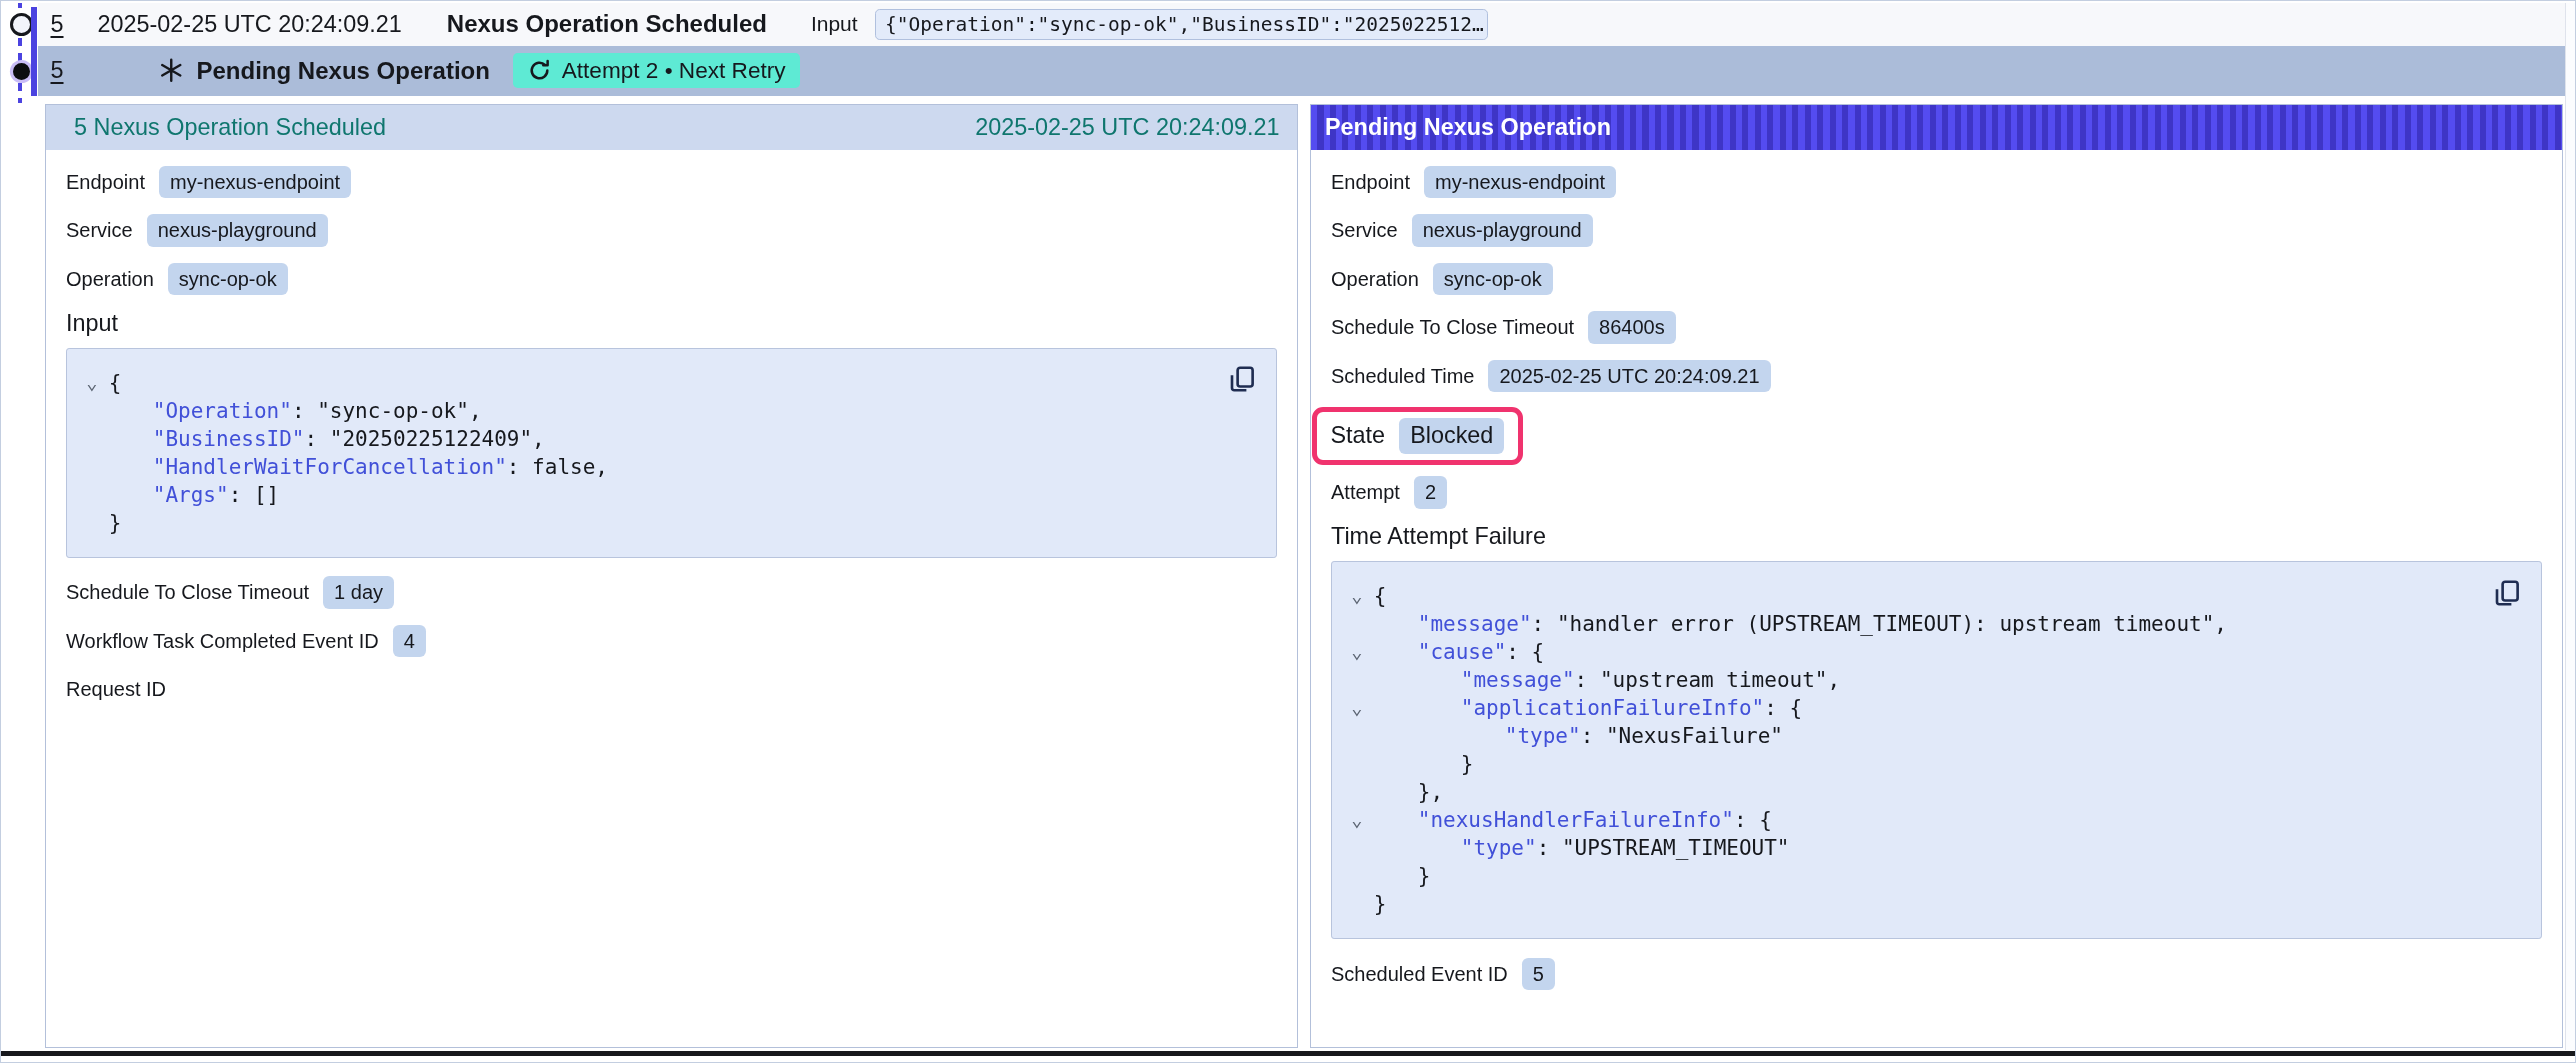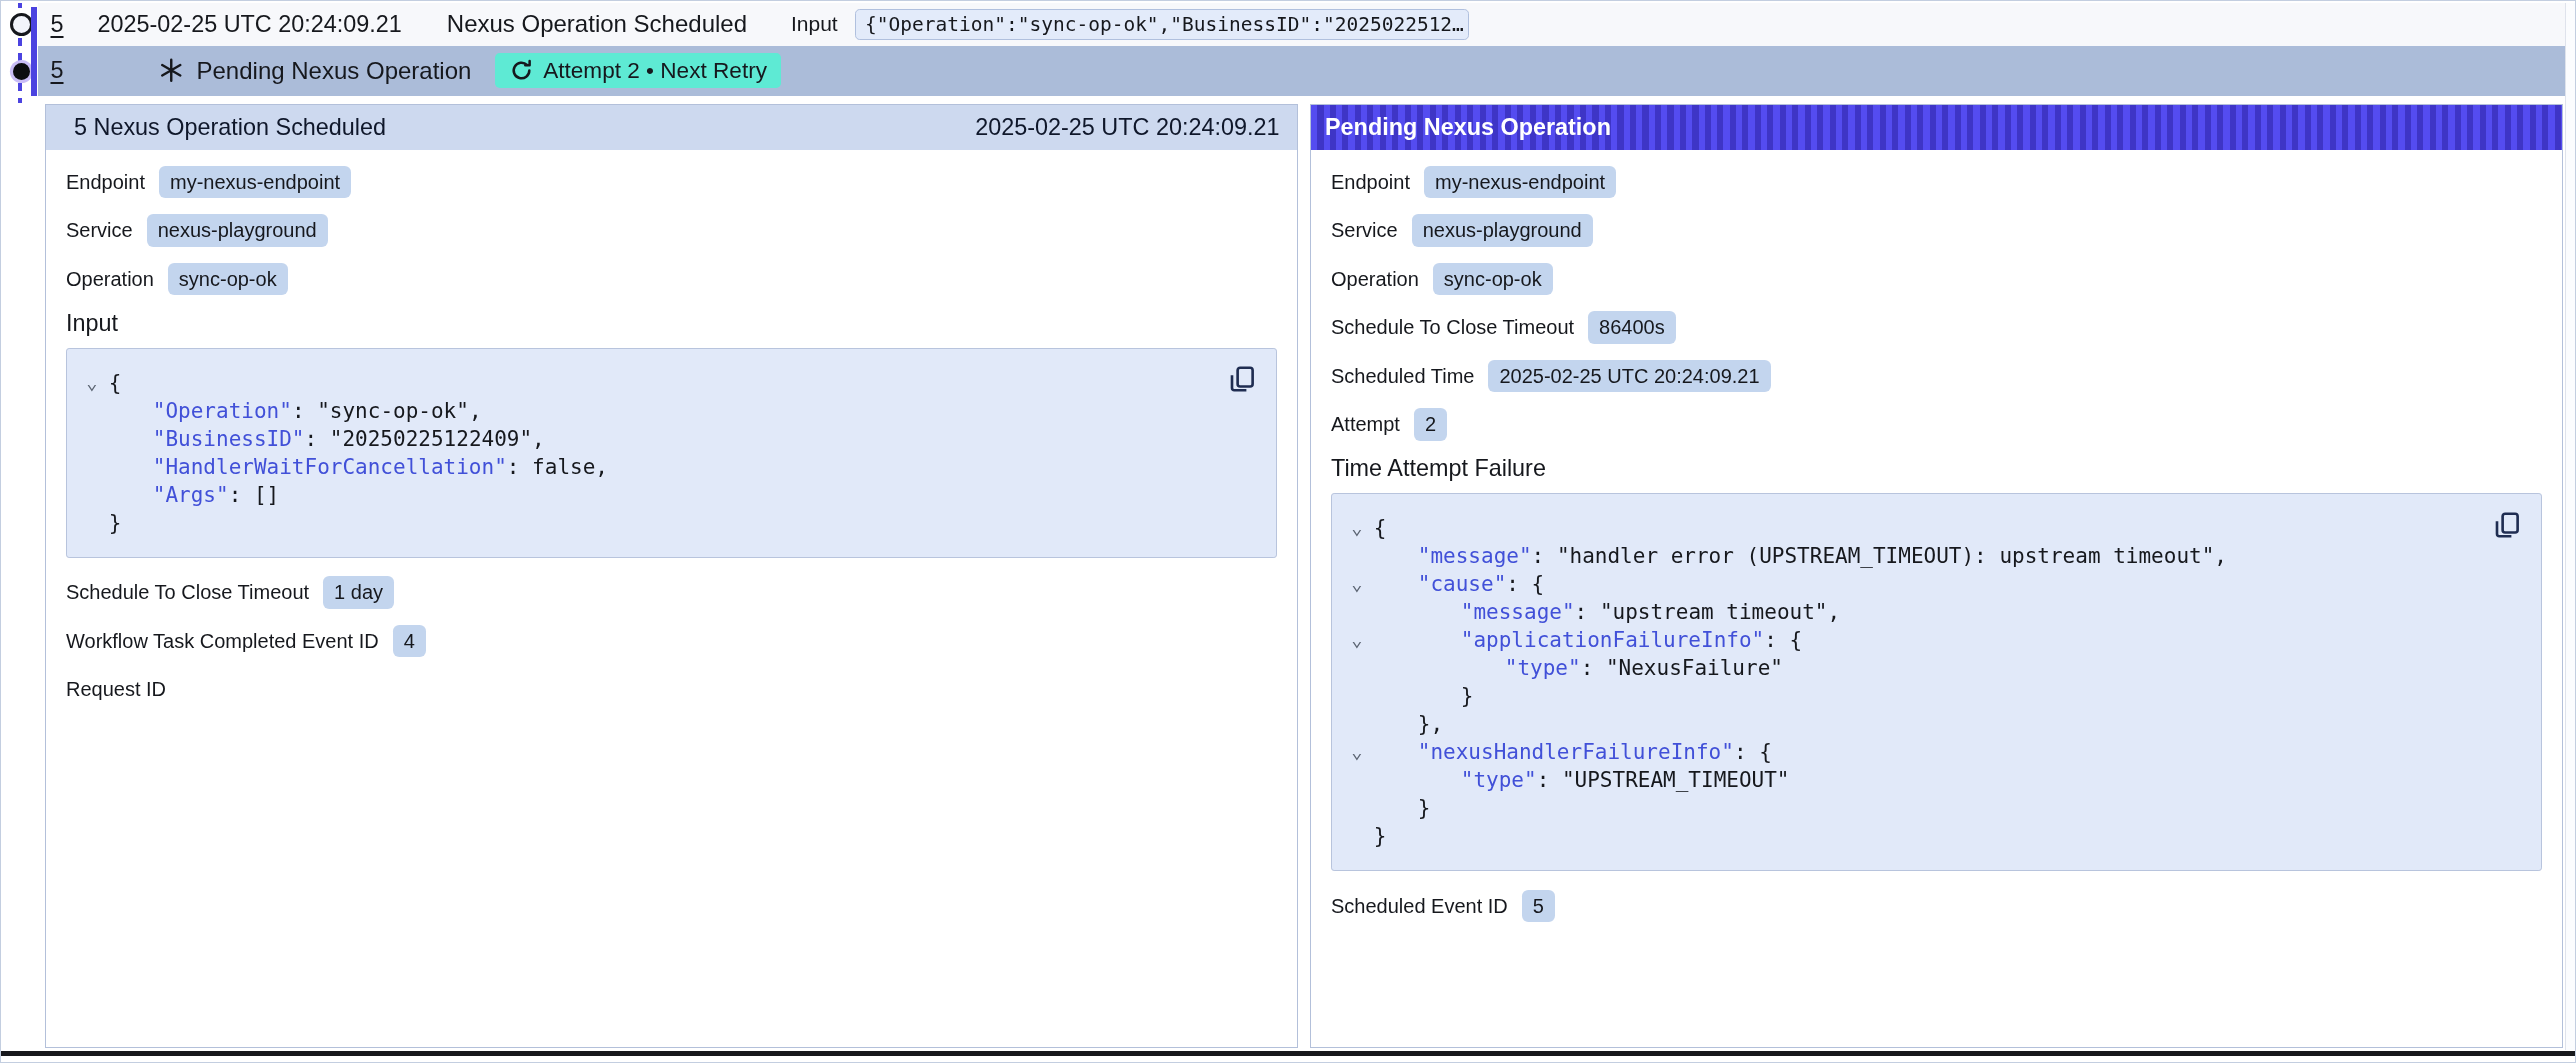--- a/index.html
+++ b/index.html
@@ -18,37 +18,37 @@
         background:#0c0d10;box-shadow:0 0 0 3.1px #c9bdf6;}
   .tl-bar{position:absolute;left:30px;top:5.5px;width:5.5px;height:89px;background:#4b43e0;}
 
   
   .rows{position:absolute;left:37px;top:1.6px;right:9.4px;}
   .evrow{display:flex;align-items:center;font-size:23.4px;}
   .evrow-1{height:43px;background:#f7f8fb;}
   .evrow-2{height:50px;background:#abbcd9;}
   .ev-id{margin-left:12.5px;text-decoration:underline;text-underline-offset:3.9px;color:#16181d;}
   .ev-time{margin-left:34px;}
-  .ev-title{font-weight:400;font-size:24px;}
+  .ev-title{font-weight:700;font-size:24px;}
   .evrow-1 .ev-title{margin-left:45px;}
   .ev-input-label{margin-left:44px;font-size:21px;}
   .ev-input-chip{margin-left:17px;font-family:"DejaVu Sans Mono",monospace;font-size:19.5px;
         background:#e3ebfa;border:1.6px solid #b0c0de;border-radius:4.7px;padding:3.1px 9.4px;
         max-width:593px;overflow:hidden;white-space:nowrap;}
   .ev-asterisk{margin-left:94px;display:flex;align-items:center;}
   .evrow-2 .ev-title{margin-left:12.5px;}
   .retry-badge{margin-left:23.4px;display:inline-flex;align-items:center;gap:9.4px;
         background:#5eead4;border-radius:4.7px;padding:4.7px 14px;font-size:22.6px;font-weight:500;}
 
   
   .panels{position:absolute;left:44px;top:103px;right:12.5px;bottom:14px;display:flex;gap:12.5px;}
   .panel{flex:1;border:1.6px solid #b3c0da;background:#fff;box-sizing:border-box;overflow:hidden;}
   .panel-header{height:45px;display:flex;align-items:center;justify-content:space-between;
         padding:0 17px;font-size:23.4px;box-sizing:border-box;}
-  .panel-header.left{background:#cdd9ef;color:#0f172a;padding-left:28px;}
+  .panel-header.left{background:#cdd9ef;color:#0f766e;padding-left:28px;}
   .panel-header.striped{background:repeating-linear-gradient(90deg,#544cf0 0 6.2px,#3e35c6 6.2px 12.5px);
         color:#ffffff;font-weight:600;justify-content:flex-start;padding:0 14px;}
   .panel-body{padding:14px 20px 0 20px;}
 
   .field-row{display:flex;align-items:center;gap:14px;margin:0 0 12.5px 0;font-size:20px;min-height:36px;}
   .field-label{white-space:nowrap;}
   .chip{background:#c3d5ee;border-radius:6.2px;padding:4.7px 11px;white-space:nowrap;}
   .link-value{text-decoration:underline;text-underline-offset:4.7px;color:#16181d;white-space:nowrap;}
   .section-label{font-size:23.4px;margin:6.2px 0 11px 0;}
 
@@ -196,20 +196,26 @@
           <span class="chip">sync-op-ok</span>
         </div>
         <div class="field-row">
           <span class="field-label">Schedule To Close Timeout</span>
           <span class="chip">86400s</span>
         </div>
         <div class="field-row">
           <span class="field-label">Scheduled Time</span>
           <span class="chip">2025-02-25 UTC 20:24:09.21</span>
         </div>
+        <div class="pink-row">
+          <span class="pink-box">
+            <span class="field-label">State</span>
+            <span class="chip">Blocked</span>
+          </span>
+        </div>
         <div class="field-row">
           <span class="field-label">Attempt</span>
           <span class="chip">2</span>
         </div>
         <div class="section-label">Time Attempt Failure</div>
         <div class="code-block">
           <button class="copy-btn">
             <svg width="30" height="30" viewBox="0 0 24 24" fill="none" stroke="#1f2d52" stroke-width="2.1">
               <rect x="8.5" y="3" width="12" height="15" rx="2"></rect>
               <path d="M15.5 21H5.8c-1.1 0-1.8-.8-1.8-1.9V9"></path>

